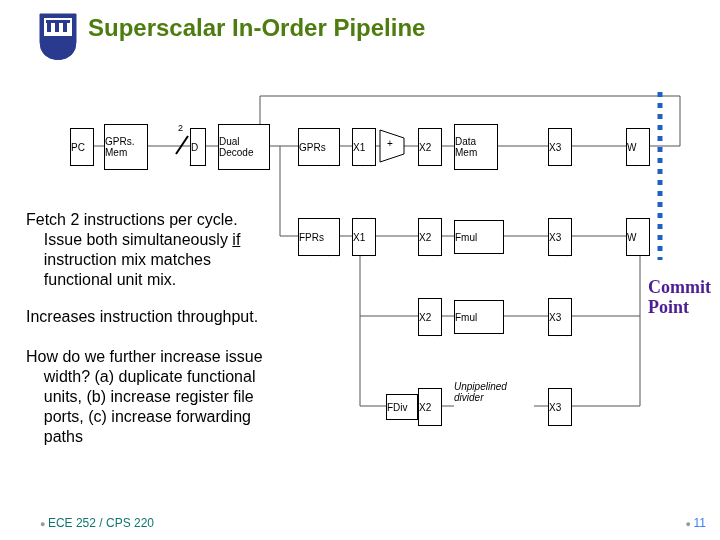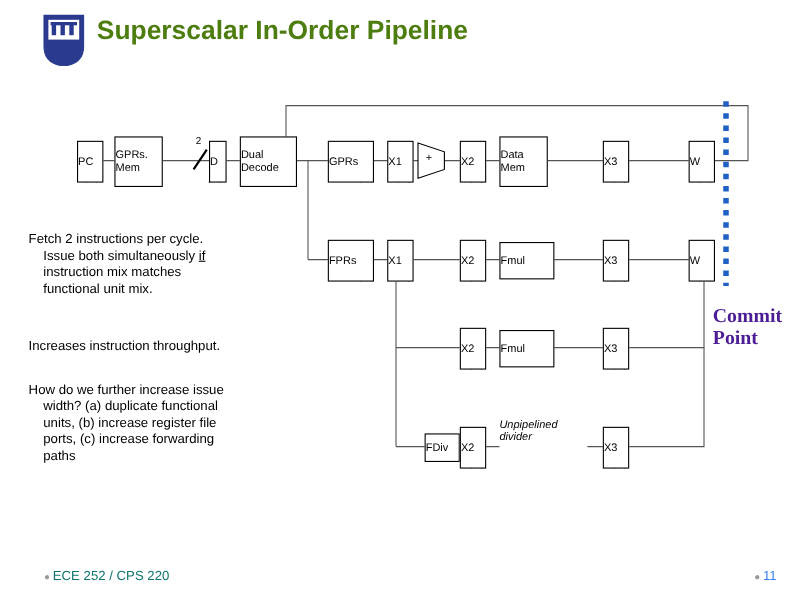--- a/index.html
+++ b/index.html
@@ -28,21 +28,21 @@
     border: 1px solid #000;
     background: #fff;
     font-size: 10px;
     display: flex;
     flex-direction: column;
     justify-content: center;
     line-height: 1.1;
   }
   .txt {
     position: absolute;
-    font-size: 12px;
+    font-size: 16px;
     line-height: 1.25;
     color: #000;
   }
   .twolabel {
     position: absolute;
     font-size: 9px;
   }
   .plus {
     position: absolute;
     font-size: 10px;

